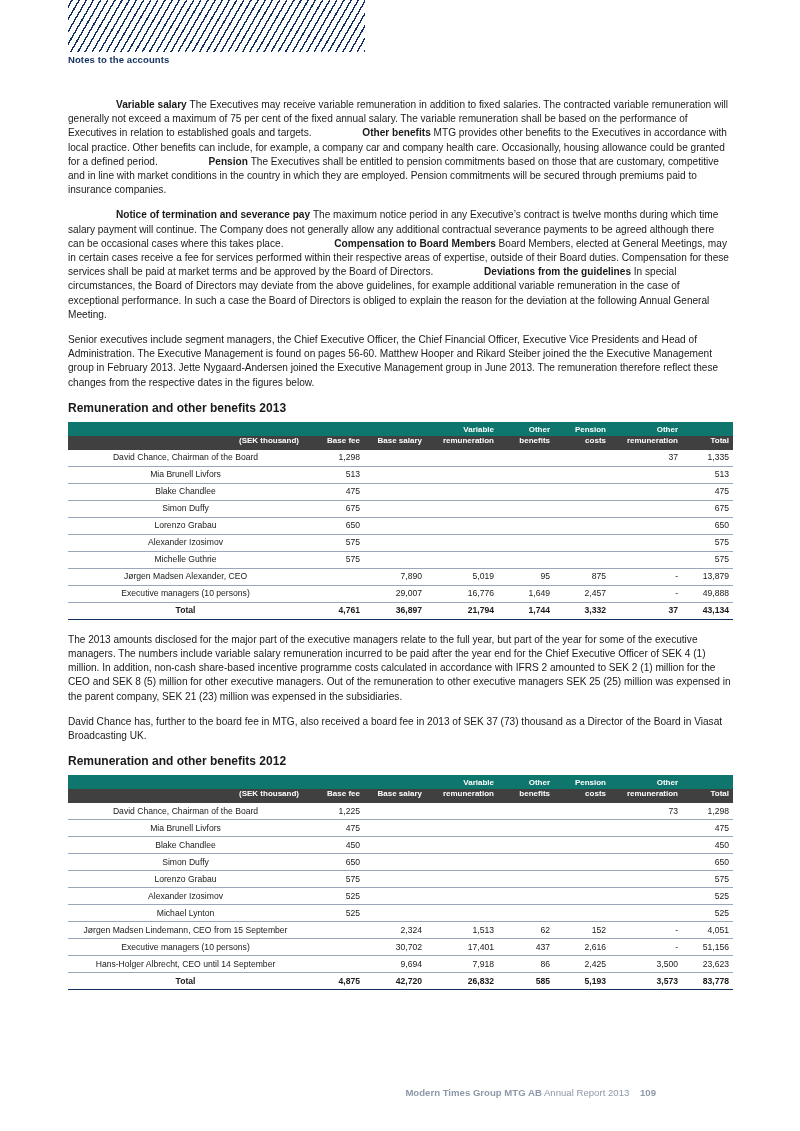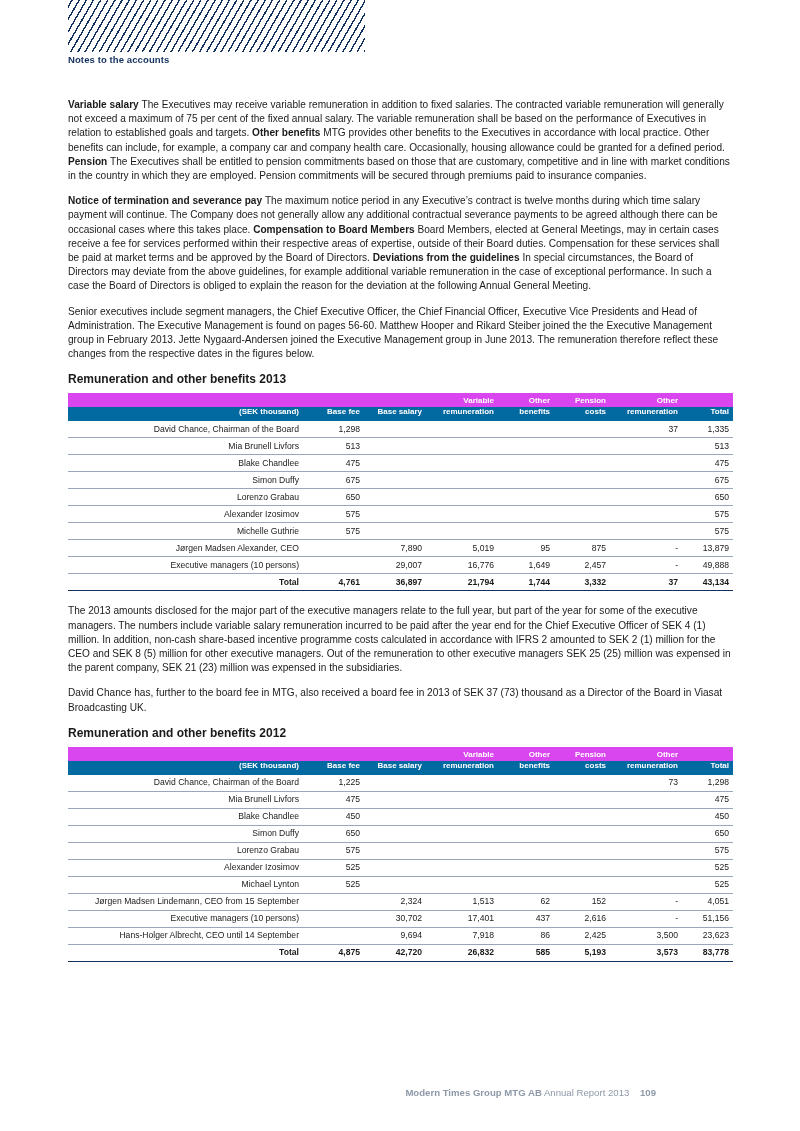--- a/index.html
+++ b/index.html
@@ -53,47 +53,47 @@
     top: 98px;
     width: 665px;
   }
   p.body {
     margin: 0 0 11px 0;
     font-size: 10.1px;
     line-height: 14.2px;
     text-align: left;
     color: #1a1a1a;
   }
-  p.body b { font-weight: bold; }
+  p.body b { font-weight: bold; margin-left: 48px; }
   .section-title {
     font-size: 12px;
     font-weight: bold;
     color: #1a1a1a;
     margin: 10px 0 7px 0;
   }
   
   table.remun {
     border-collapse: collapse;
     width: 665px;
     font-size: 8.6px;
     table-layout: fixed;
   }
   table.remun thead tr.head-top th {
-    background: #d946ef;
+    background: #0f766e;
     color: #ffffff;
     font-weight: bold;
     font-size: 8px;
     padding: 3px 4px 1px 4px;
     text-align: right;
     vertical-align: bottom;
     line-height: 10px;
     border: none;
   }
   table.remun thead tr.head-bot th {
-    background: #0369a1;
+    background: #404040;
     color: #ffffff;
     font-weight: bold;
     font-size: 8px;
     padding: 0 4px 4px 4px;
     text-align: right;
     vertical-align: bottom;
     line-height: 10px;
     border: none;
   }
   table.remun thead th.lbl {
@@ -102,21 +102,21 @@
   table.remun tbody td {
     padding: 2.5px 4px 2.5px 4px;
     text-align: right;
     border-bottom: 0.6px solid #9aa7bb;
     line-height: 11px;
     color: #1a1a1a;
     white-space: nowrap;
     overflow: hidden;
   }
   table.remun tbody td.name {
-    text-align: right;
+    text-align: center;
   }
   table.remun tbody tr.total td {
     font-weight: bold;
     border-top: 0.9px solid #13315f;
     border-bottom: 0.9px solid #13315f;
   }
   table.remun tbody tr:first-child td {
     border-top: none;
   }
   

